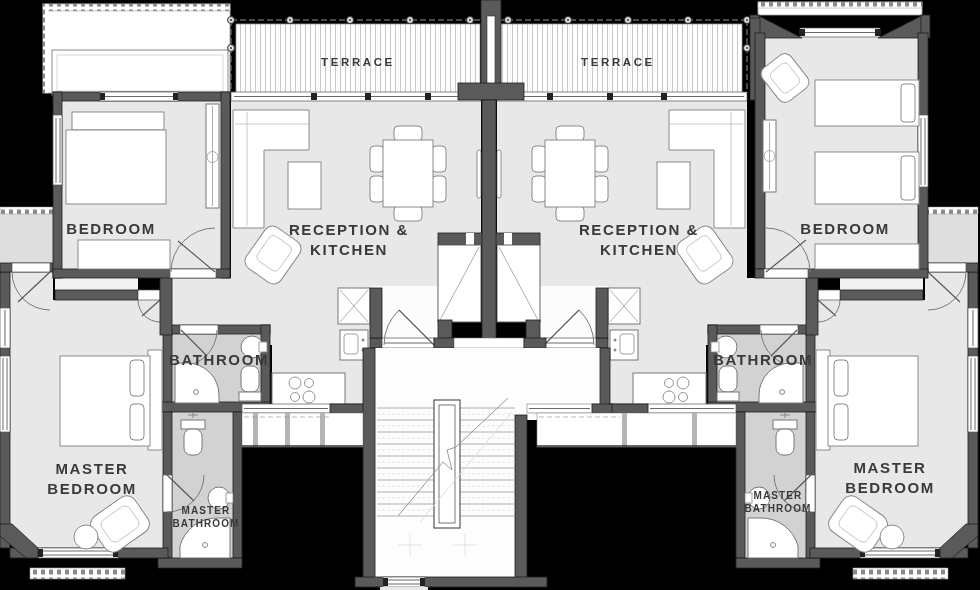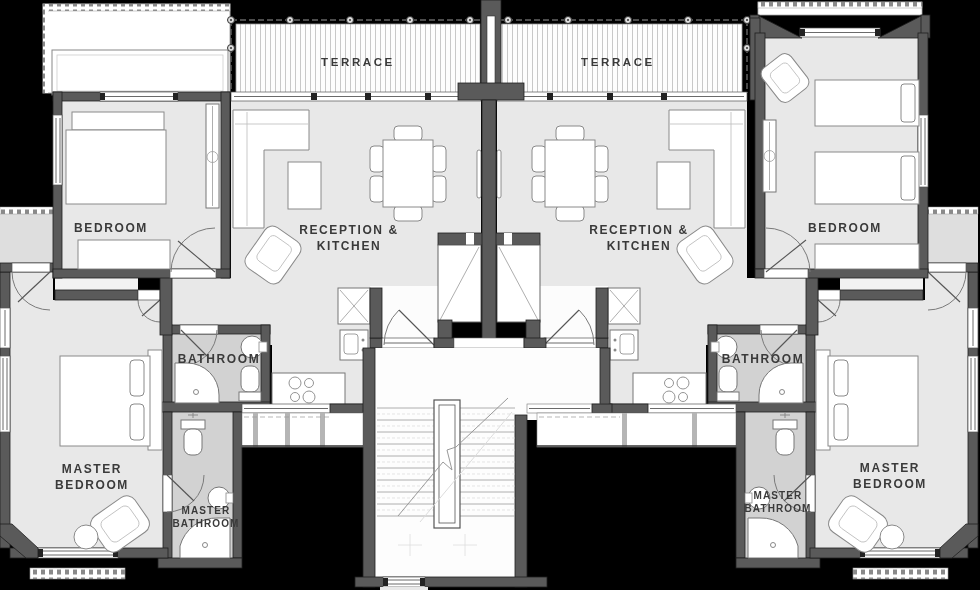--- a/index.html
+++ b/index.html
@@ -1,20 +1,20 @@
 <!DOCTYPE html>
 <html><head>
 <meta charset="utf-8">
 <style>
   html,body{margin:0;padding:0;background:#000;}
   .stage{position:relative;width:980px;height:590px;background:#22c55e;overflow:hidden;
          font-family:"Liberation Sans",sans-serif;}
   .stage svg{position:absolute;left:0;top:0;}
   .room-label{position:absolute;transform:translate(-50%,-50%);
-      font-weight:bold;font-size:12px;line-height:1.3;letter-spacing:1.6px;
+      font-weight:bold;font-size:15px;line-height:1.3;letter-spacing:1.6px;
       color:#3a3a3a;white-space:pre-line;text-align:center;
       font-family:"Liberation Sans",sans-serif;}
   .room-label.big{font-size:11.5px;letter-spacing:2.6px;}
   .room-label.sm{font-size:10px;letter-spacing:1.1px;}
   
   .w{fill:#5a5a5a;stroke:#1e1e1e;stroke-width:.8;}
   .win{fill:#ffffff;stroke:#555;stroke-width:.7;}
   .furn{fill:#ffffff;stroke:#8a8a8a;stroke-width:1;}
   .fix{fill:#ffffff;stroke:#777;stroke-width:1;}
   .arc{fill:none;stroke:#7a7a7a;stroke-width:1;}

